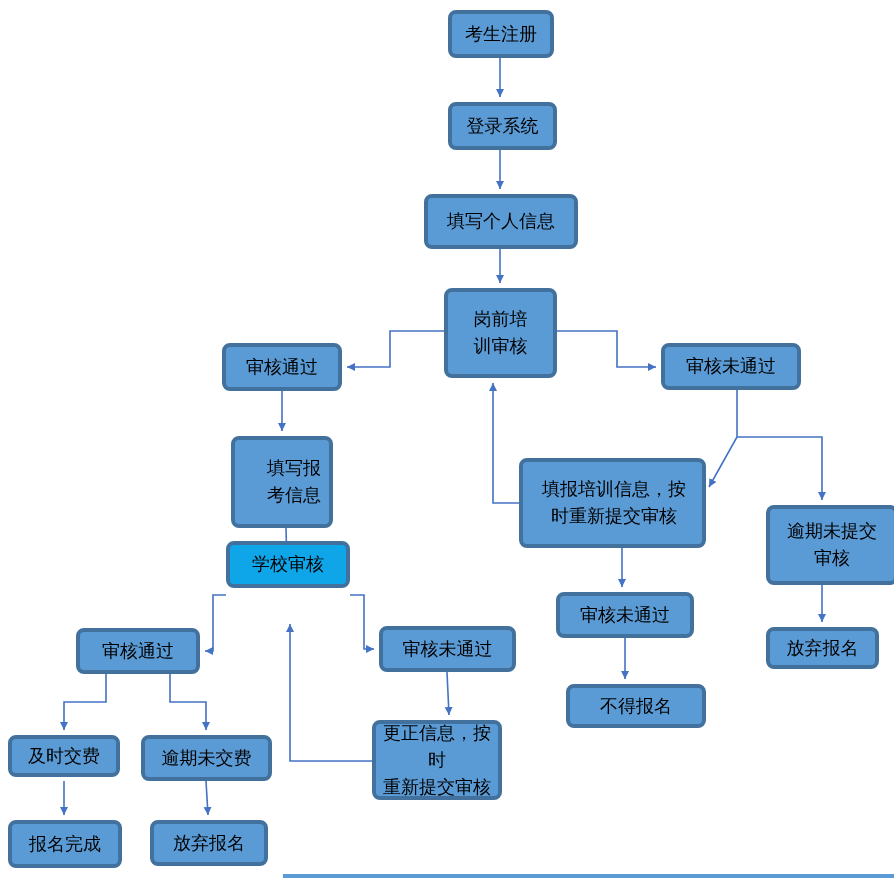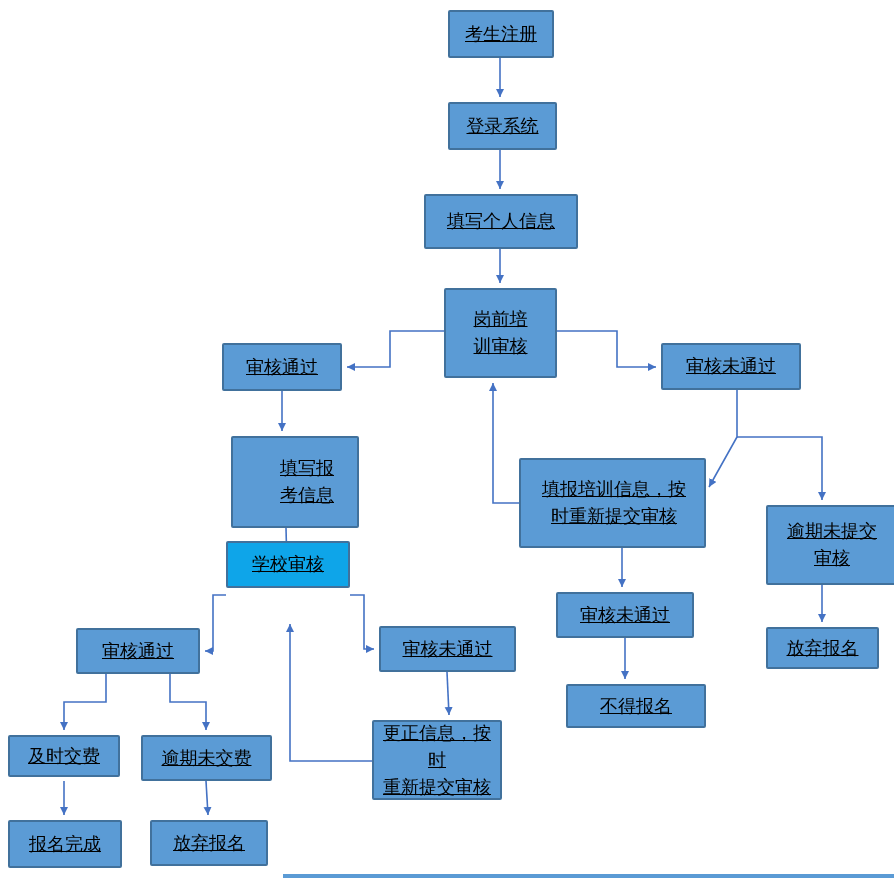--- a/index.html
+++ b/index.html
@@ -23,32 +23,31 @@
     height: 878px;
   }
   #edges polyline {
     fill: none;
     stroke: #4472c4;
     stroke-width: 1.6;
   }
   .node {
     position: absolute;
     background: #5b9bd5;
-    border: 2px solid #0369a1;
-    border-radius: 2px;
+    border: 4px solid #0369a1;
+    border-radius: 8px;
     color: #000000;
     display: flex;
     align-items: center;
     justify-content: center;
     text-align: center;
     font-size: 18px;
     line-height: 27px;
     white-space: pre-line;
     padding: 2px 4px;
-    text-decoration: underline;
   }
   .bottom-bar {
     position: absolute;
     background: #5b9bd5;
   }
 </style>
 </head>
 <body>
 
 <div class="canvas">
@@ -83,21 +82,21 @@
       </g>
   </svg>
   <div id="nodes">
       <div class="node" style="left: 448px; top: 10px; width: 106px; height: 48px; background: rgb(91, 155, 213); border-color: rgb(65, 113, 156); color: rgb(0, 0, 0);">考生注册</div>
       <div class="node" style="left: 448px; top: 102px; width: 109px; height: 48px; background: rgb(91, 155, 213); border-color: rgb(65, 113, 156); color: rgb(0, 0, 0);">登录系统</div>
       <div class="node" style="left: 424px; top: 194px; width: 154px; height: 55px; background: rgb(91, 155, 213); border-color: rgb(65, 113, 156); color: rgb(0, 0, 0);">填写个人信息</div>
       <div class="node" style="left: 444px; top: 288px; width: 113px; height: 90px; background: rgb(91, 155, 213); border-color: rgb(65, 113, 156); color: rgb(0, 0, 0);">岗前培
 训审核</div>
       <div class="node" style="left: 222px; top: 343px; width: 120px; height: 48px; background: rgb(91, 155, 213); border-color: rgb(65, 113, 156); color: rgb(0, 0, 0);">审核通过</div>
       <div class="node" style="left: 661px; top: 343px; width: 140px; height: 47px; background: rgb(91, 155, 213); border-color: rgb(65, 113, 156); color: rgb(0, 0, 0);">审核未通过</div>
-      <div class="node" style="left: 231px; top: 436px; width: 128px; height: 92px; background: rgb(91, 155, 213); border-color: rgb(65, 113, 156); color: rgb(0, 0, 0); padding-left: 28px;">填写报
+      <div class="node" style="left: 231px; top: 436px; width: 102px; height: 92px; background: rgb(91, 155, 213); border-color: rgb(65, 113, 156); color: rgb(0, 0, 0); padding-left: 28px;">填写报
 考信息</div>
       <div class="node" style="left: 519px; top: 458px; width: 187px; height: 90px; background: rgb(91, 155, 213); border-color: rgb(65, 113, 156); color: rgb(0, 0, 0); padding-left: 7px;">填报培训信息，按
 时重新提交审核</div>
       <div class="node" style="left: 766px; top: 505px; width: 132px; height: 80px; background: rgb(91, 155, 213); border-color: rgb(65, 113, 156); color: rgb(0, 0, 0);">逾期未提交
 审核</div>
       <div class="node" style="left: 226px; top: 541px; width: 124px; height: 47px; background: #0ea5e9; border-color: rgb(65, 113, 156); color: rgb(0, 0, 0);">学校审核</div>
       <div class="node" style="left: 556px; top: 592px; width: 138px; height: 46px; background: rgb(91, 155, 213); border-color: rgb(65, 113, 156); color: rgb(0, 0, 0);">审核未通过</div>
       <div class="node" style="left: 766px; top: 627px; width: 113px; height: 42px; background: rgb(91, 155, 213); border-color: rgb(65, 113, 156); color: rgb(0, 0, 0);">放弃报名</div>
       <div class="node" style="left: 76px; top: 628px; width: 124px; height: 46px; background: rgb(91, 155, 213); border-color: rgb(65, 113, 156); color: rgb(0, 0, 0);">审核通过</div>
       <div class="node" style="left: 379px; top: 626px; width: 137px; height: 46px; background: rgb(91, 155, 213); border-color: rgb(65, 113, 156); color: rgb(0, 0, 0);">审核未通过</div>

